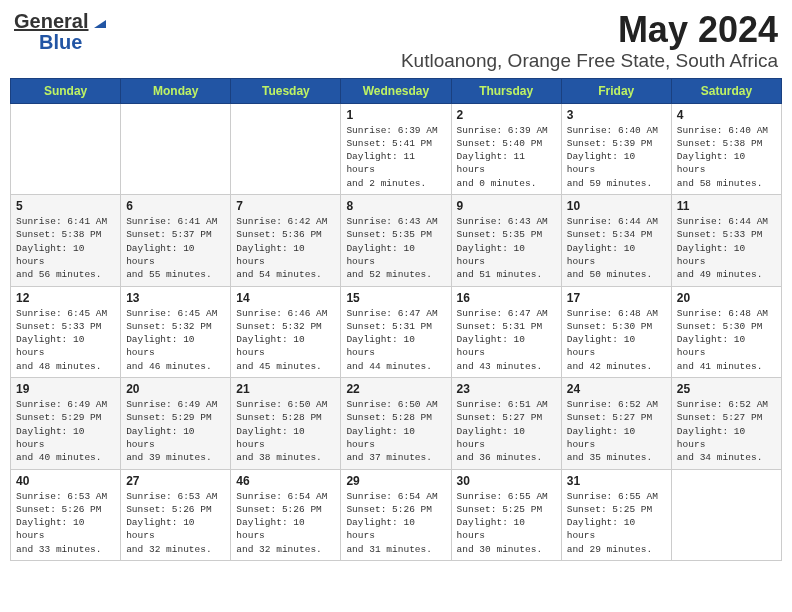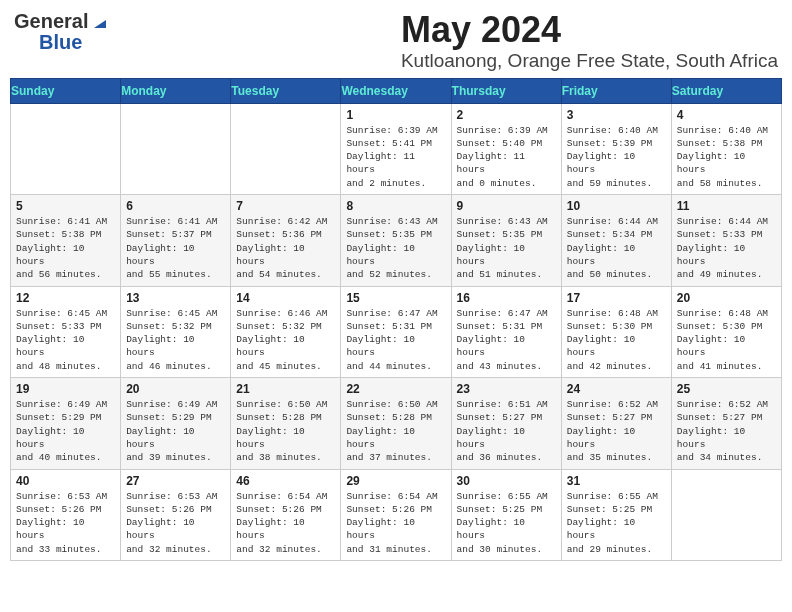--- a/index.html
+++ b/index.html
@@ -16,44 +16,44 @@
       align-items: flex-start;
       margin-bottom: 6px;
       padding: 0 4px;
     }
     .logo {
       display: flex;
       flex-direction: column;
       align-items: flex-start;
     }
     .title-area {
-      text-align: left;
+      text-align: right;
     }
     .month-title {
       font-size: 36px;
       font-weight: bold;
       color: #222;
       line-height: 1.1;
     }
     .location-title {
       font-size: 19px;
       color: #444;
     }
     .calendar {
       width: 100%;
       border-collapse: collapse;
       border: 1px solid #ccc;
     }
     .calendar th {
       background-color: #2255a4;
-      color: #5eead4;
+      color: #bef264;
       font-size: 12px;
       font-weight: bold;
-      padding: 5px 0;
-      text-align: left;
+      padding: 5px 12px;
+      text-align: center;
       border: 1px solid #1a4080;
     }
     .calendar td {
       width: 14.28%;
       vertical-align: top;
       padding: 4px 5px;
       font-size: 10px;
       color: #333;
       border: 1px solid #ccc;
       height: 80px;
@@ -78,21 +78,21 @@
     .empty-cell {
       background: #fff !important;
     }
   </style>
 </head>
 <body>
 
 <div class="header">
   <div class="logo">
     <div style="display:flex;align-items:center;">
-      <span style="font-size:20px;font-weight:bold;color:#333;">General</span>
+      <span style="font-size:20px;font-weight:bold;color:#333;text-decoration:underline;">General</span>
       <svg width="16" height="16" viewBox="0 0 16 16" style="margin-left:2px;">
         <polygon points="4,14 16,6 16,14" fill="#2255a4"></polygon>
       </svg>
     </div>
     <span style="font-size:20px;font-weight:bold;color:#2255a4;margin-top:-2px;margin-left:25px;">Blue</span>
   </div>
   <div class="title-area">
     <div class="month-title">May 2024</div>
     <div class="location-title">Kutloanong, Orange Free State, South Africa</div>
   </div>

